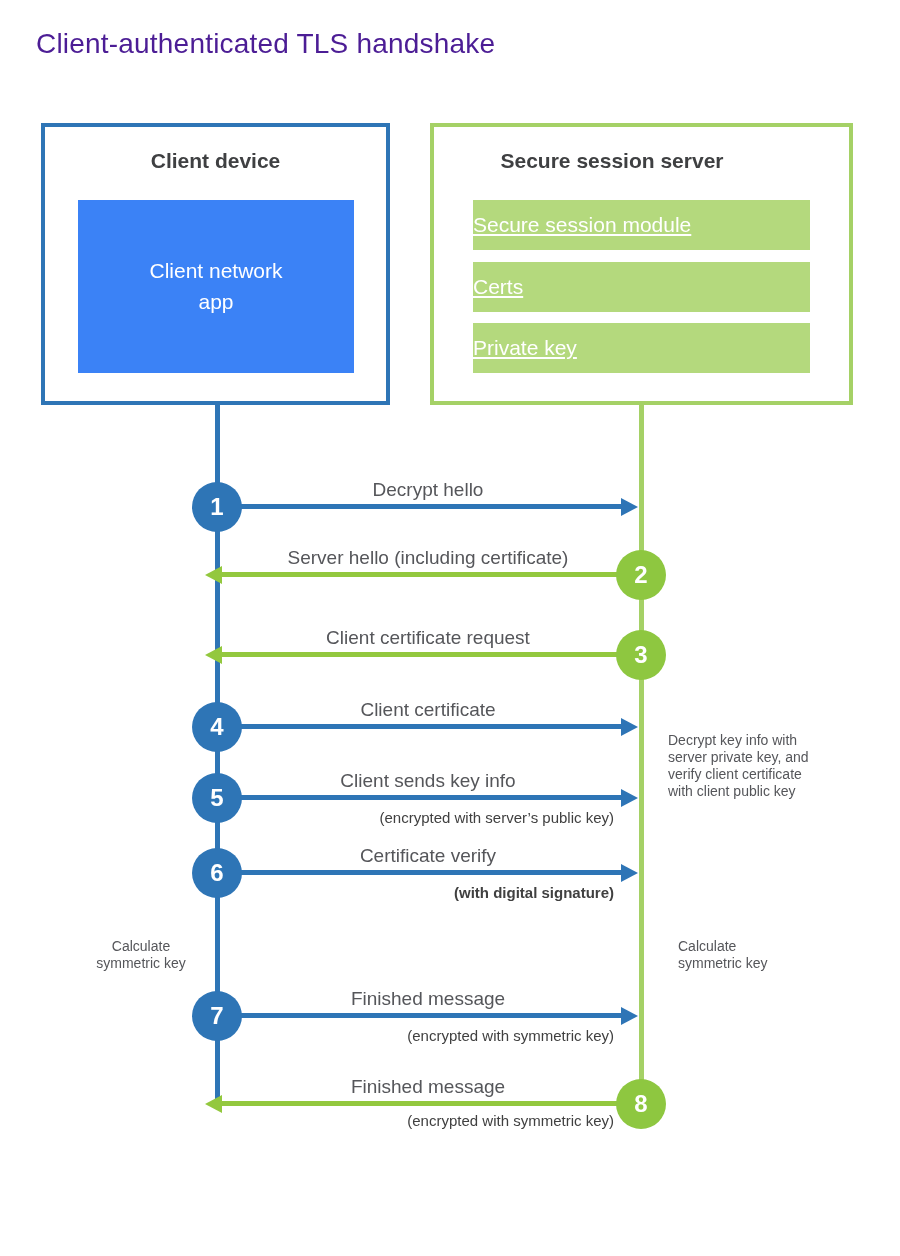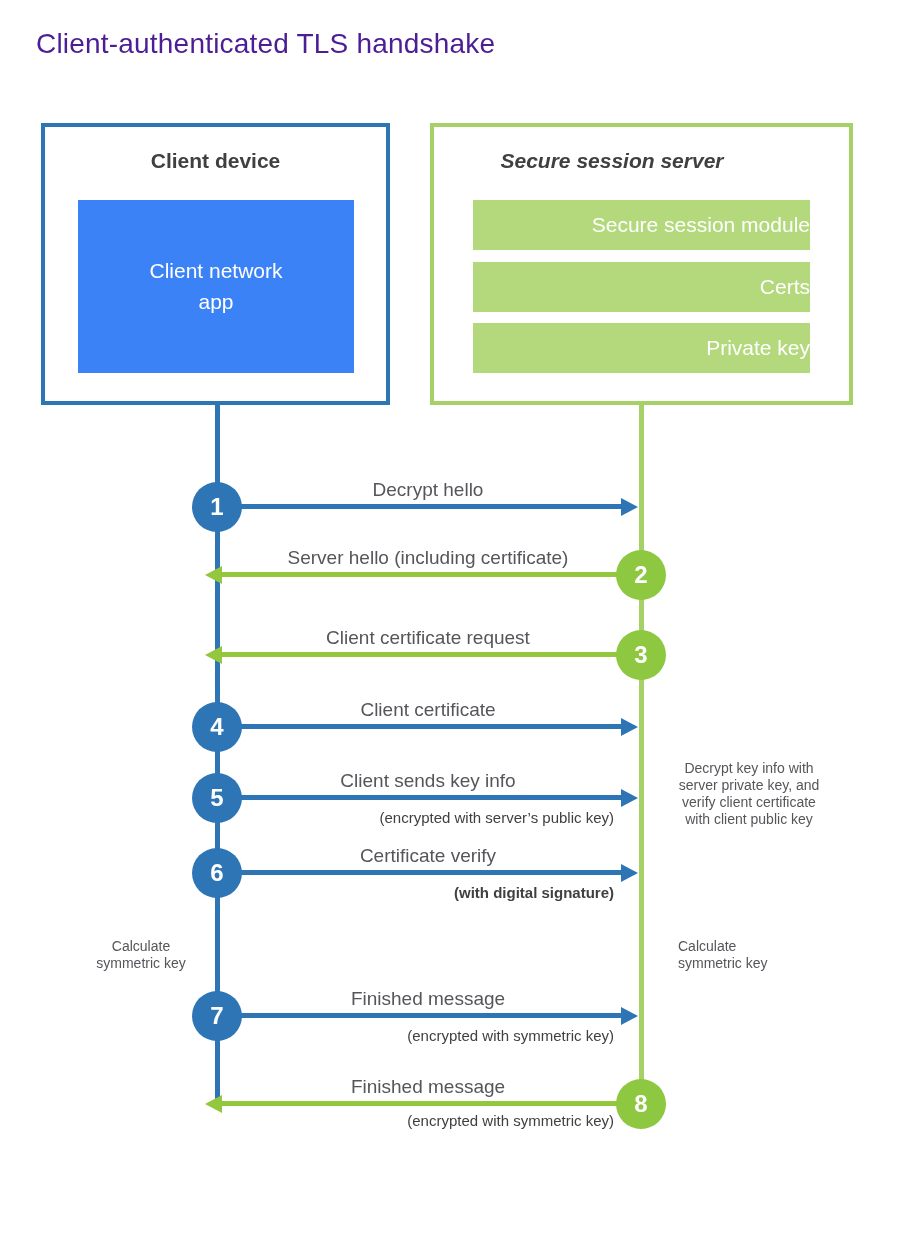--- a/index.html
+++ b/index.html
@@ -12,29 +12,29 @@
     left:36px;top:28px;font-size:28px;font-weight:400;color:#4c1d95;letter-spacing:.2px;
   }
   
   .actor-box{box-sizing:border-box;background:#fff;}
   .client-box{left:41px;top:123px;width:349px;height:282px;border:4px solid #2e75b6;}
   .server-box{left:430px;top:123px;width:423px;height:282px;border:4px solid #a5d166;}
   .actor-heading{
     top:149px;font-size:21px;font-weight:700;color:#3f4042;text-align:center;
   }
   .client-heading{left:41px;width:349px;}
-  .server-heading{left:430px;width:364px;font-style:italic;}
+  .server-heading{left:430px;width:364px;}
   .client-app{
     left:78px;top:200px;width:276px;height:173px;background:#3b82f6;
     display:flex;align-items:center;justify-content:center;text-align:center;
     color:#fff;font-size:21px;line-height:1.45;white-space:pre-line;
   }
   .server-bar{
     left:473px;width:337px;height:50px;background:#b4d97d;color:#fff;
-    font-size:21px;text-align:right;line-height:50px;
+    font-size:21px;text-align:left;line-height:50px;text-decoration:underline;
   }
   
   .lifeline{width:5px;top:405px;}
   .lifeline-client{left:215px;height:700px;background:#2e75b6;}
   .lifeline-server{left:639px;height:699px;background:#a5d166;}
   
   .msg-line{height:5px;}
   .msg-line.blue{background:#2e75b6;}
   .msg-line.green{background:#93c83e;}
   .arrow-head{width:0;height:0;border-top:9px solid transparent;border-bottom:9px solid transparent;}
@@ -46,21 +46,21 @@
   .msg-sublabel{
     left:242px;width:372px;text-align:right;font-size:15px;color:#404040;
   }
   .step-circle{
     width:50px;height:50px;border-radius:50%;display:flex;align-items:center;justify-content:center;
     color:#fff;font-size:24px;font-weight:700;
   }
   .step-circle.blue{background:#2e75b6;}
   .step-circle.green{background:#8ec740;}
   .side-note{font-size:14px;color:#55565a;line-height:17px;}
-  .note-decrypt{left:668px;top:760px;width:162px;text-align:center;}
+  .note-decrypt{left:668px;top:732px;width:162px;text-align:left;}
   .note-calc-left{left:85px;top:938px;width:112px;text-align:center;}
   .note-calc-right{left:678px;top:938px;width:120px;text-align:left;}
 </style>
 </head>
 <body>
 
 <div id="canvas">
 
   <div class="abs page-title">Client-authenticated TLS handshake</div>
 

